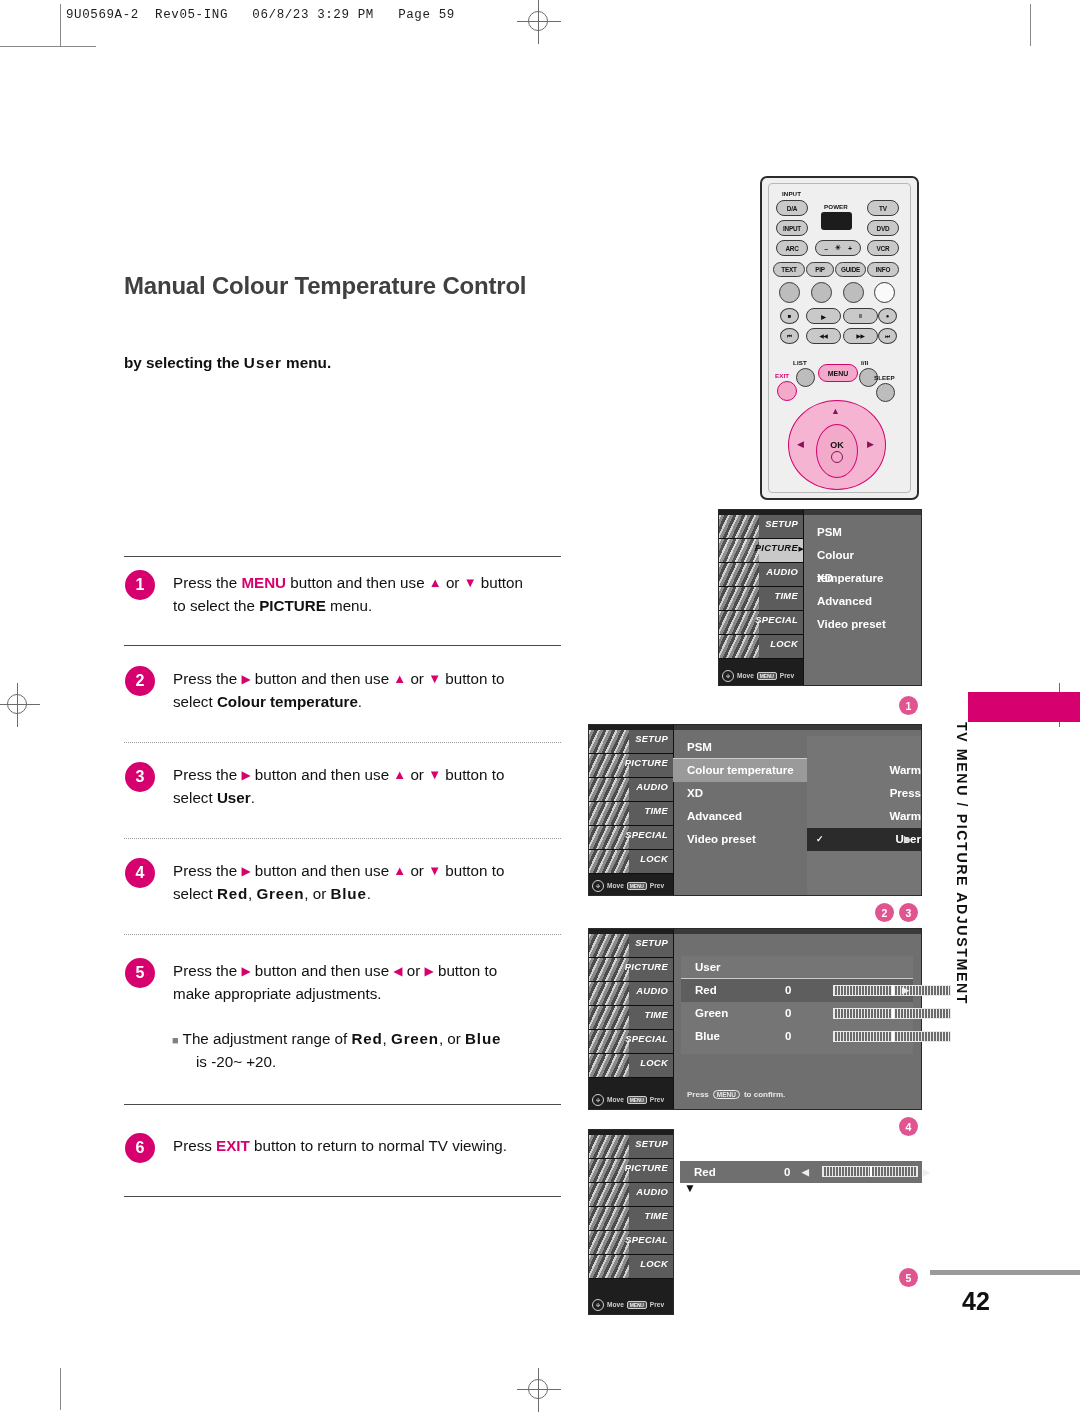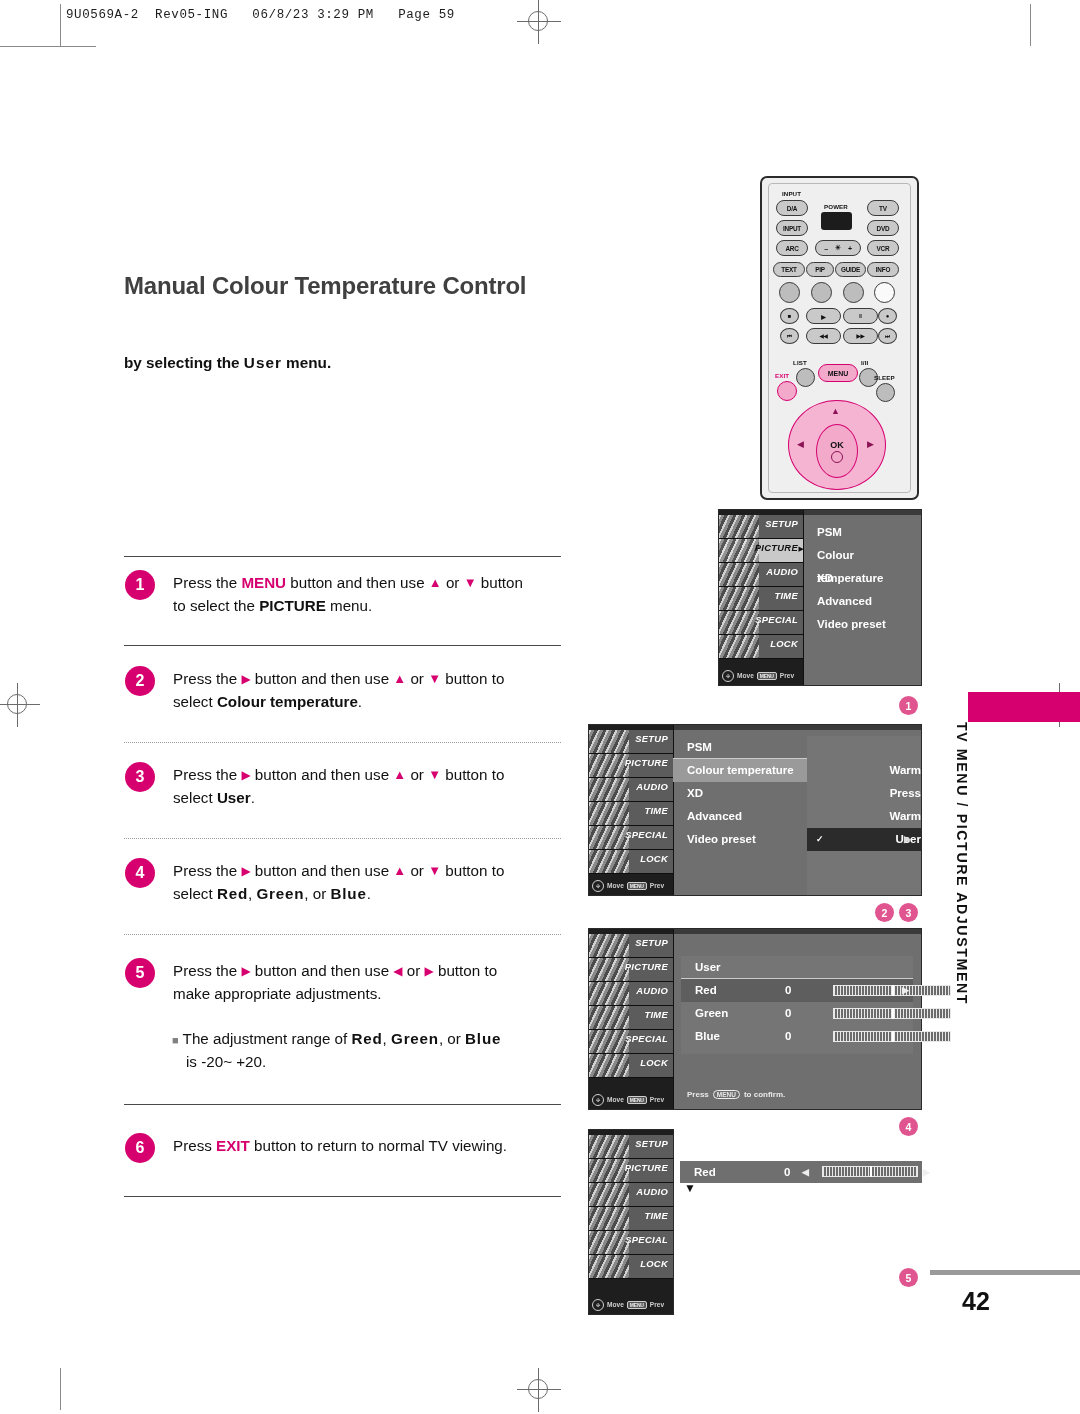--- a/index.html
+++ b/index.html
@@ -249,21 +249,21 @@
   <div class="num">5</div>
   <div class="txt">
     <span>Press the </span><span class="tri r">▶</span><span> button and then use </span><span class="tri r">◀</span><span> or </span><span class="tri r">▶</span><span> button to</span><br>
     <span>make appropriate adjustments.</span>
   </div>
 </div>
 
 <div class="note" style="left:172px;top:1028px;">
   <span class="sq">■</span>
   <span>The adjustment range of </span><b class="sp">Red</b><span>, </span><b class="sp">Green</b><span>, or </span><b class="sp">Blue</b><br>
-  <span style="margin-left:14px;">is -20~ +20.</span>
+  <span style="margin-left:24px;">is -20~ +20.</span>
 </div>
 
 <div class="rule" style="left:124px;top:1104px;width:437px;"></div>
 
 <div class="step" style="left:125px;top:1133px;">
   <div class="num">6</div>
   <div class="txt">
     <span>Press </span><span class="pink">EXIT</span><span> button to return to normal TV viewing.</span>
   </div>
 </div>

